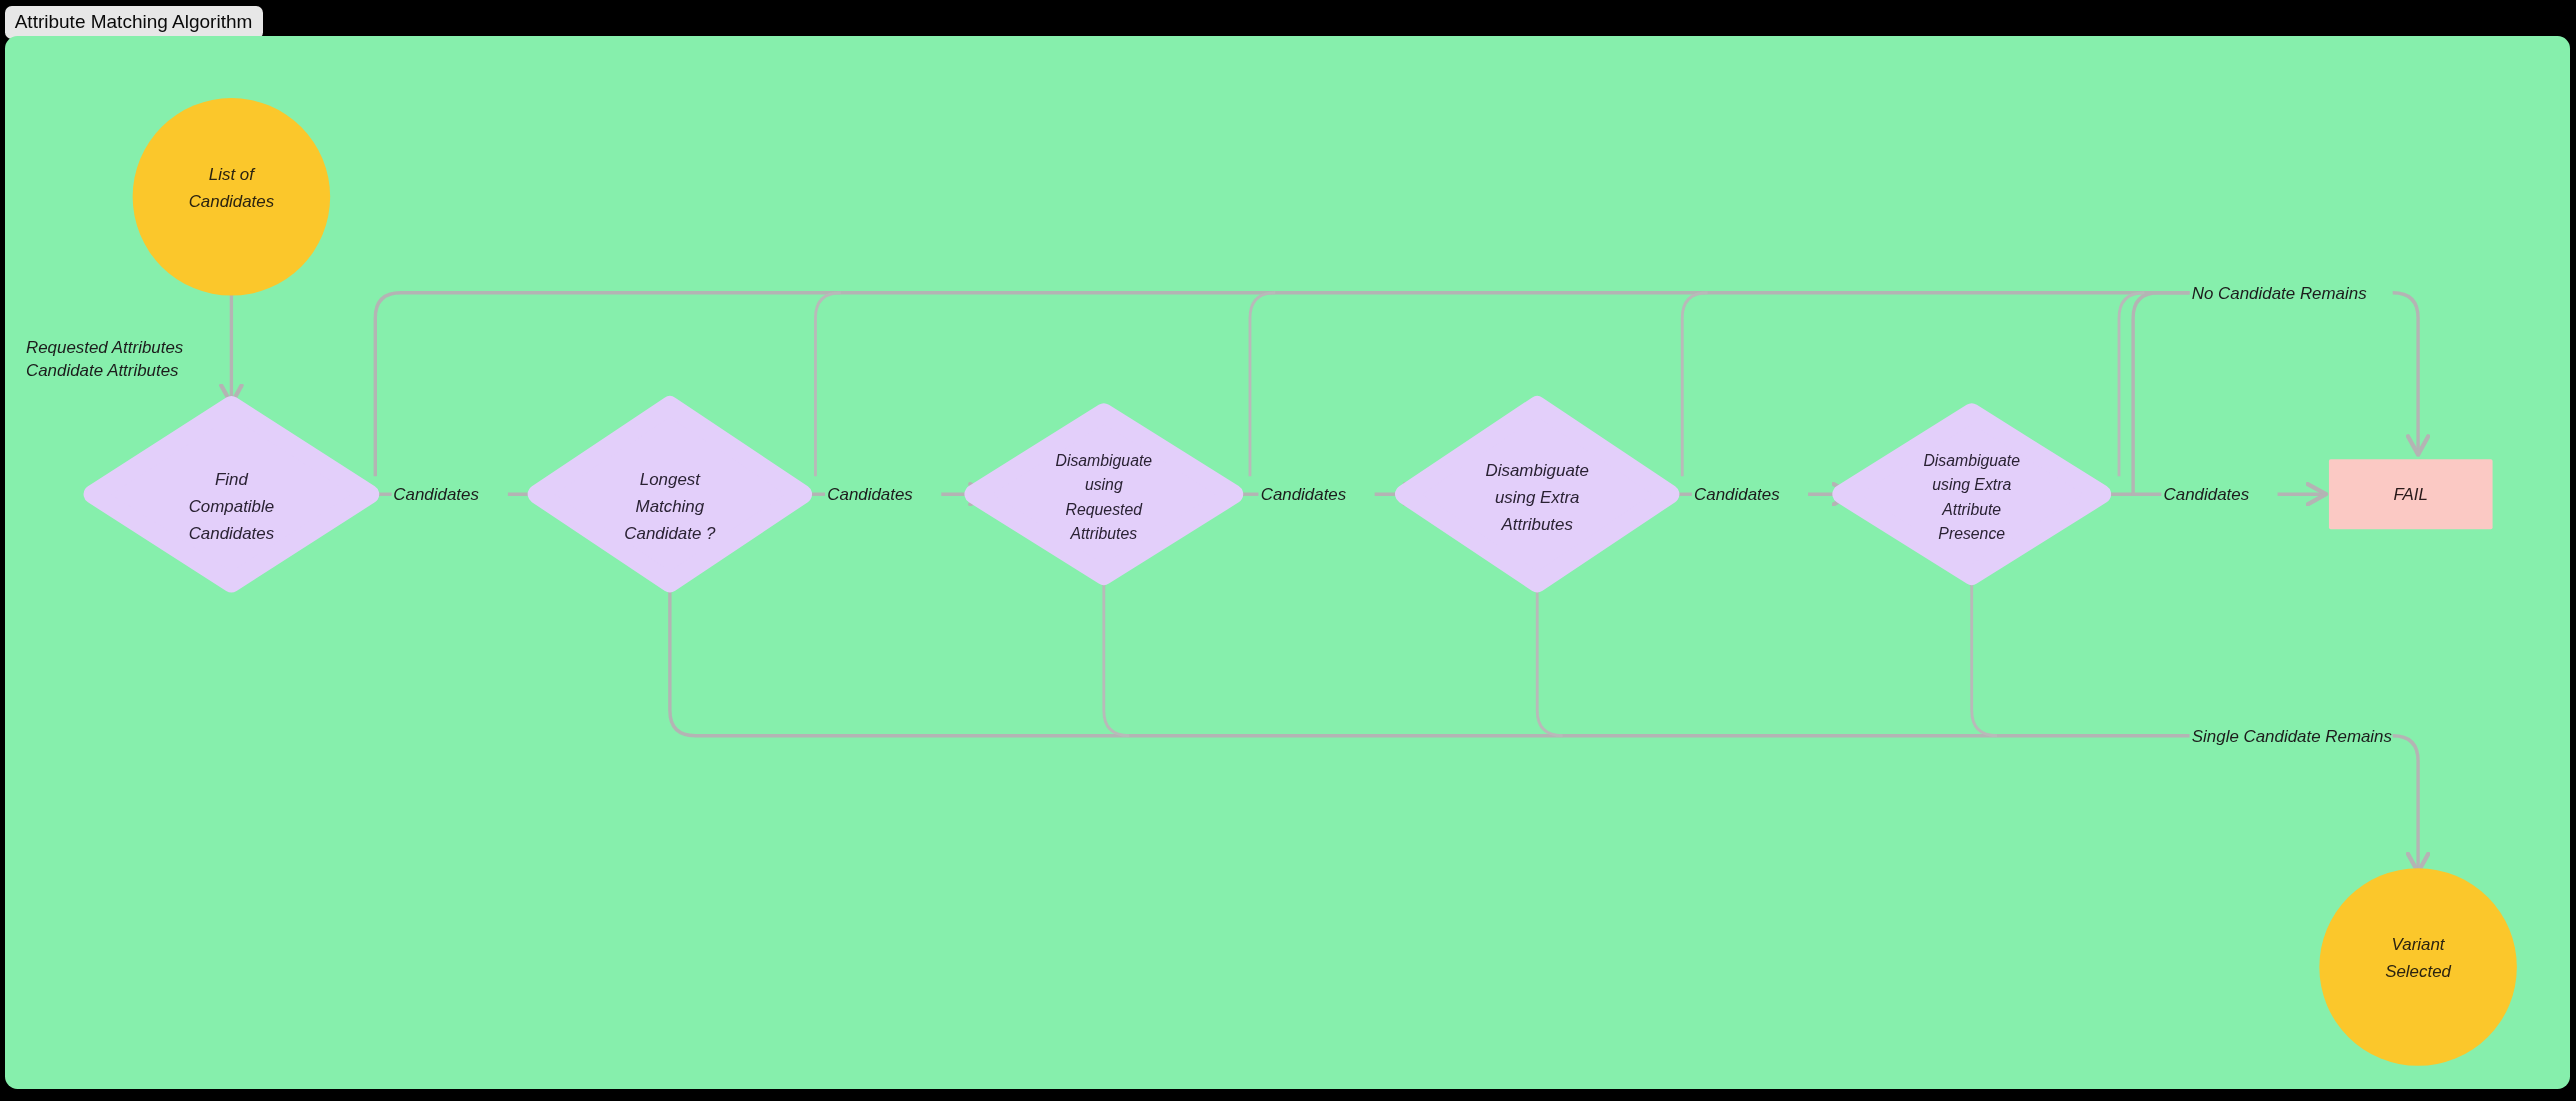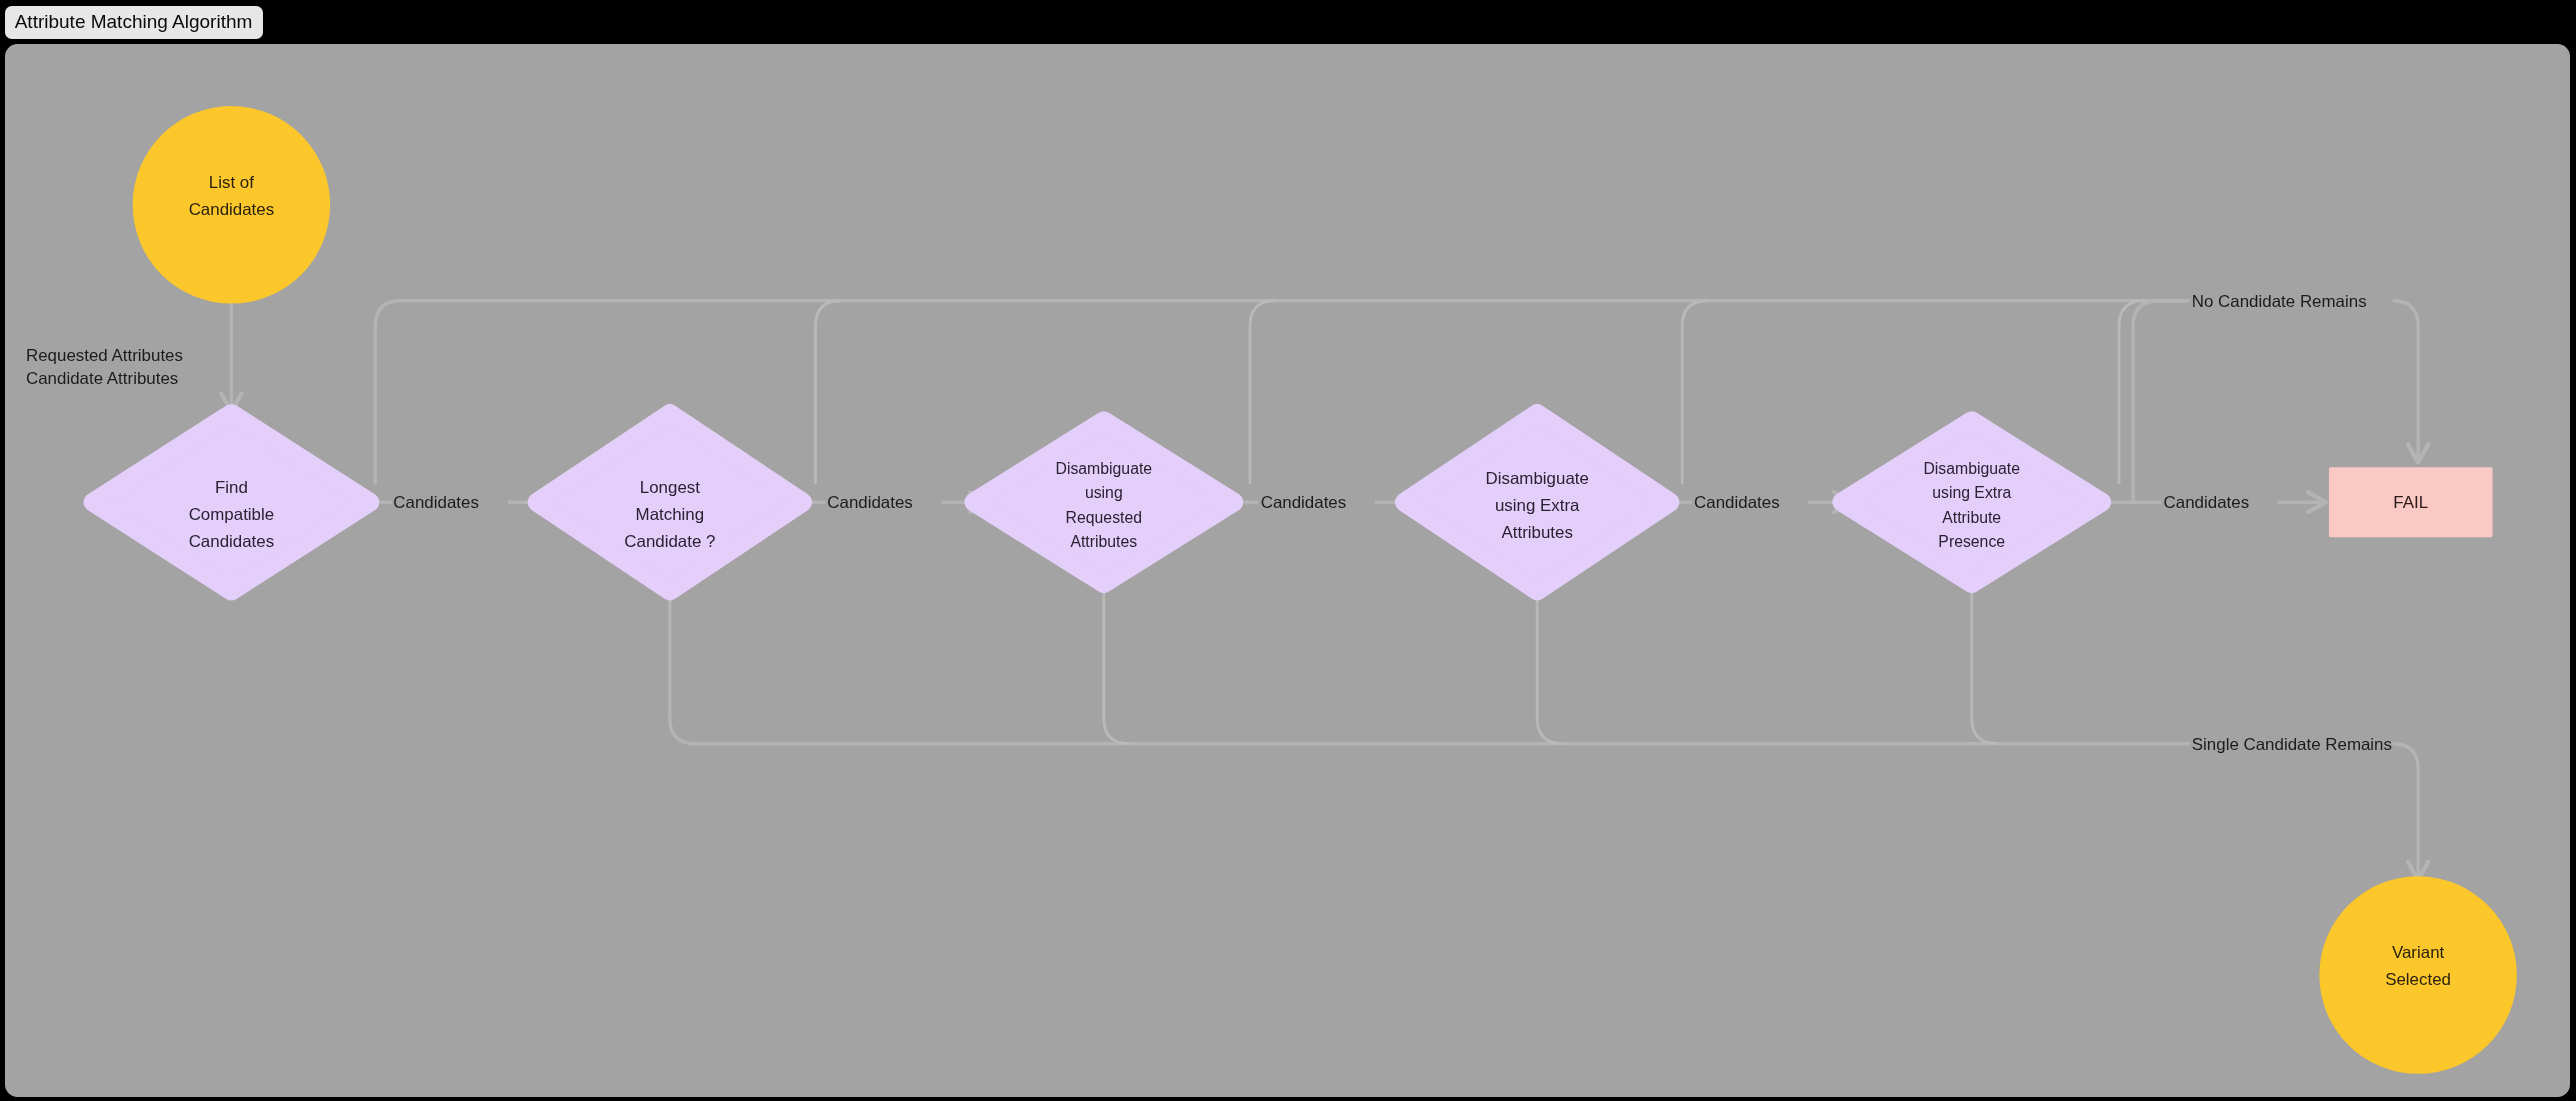--- a/index.html
+++ b/index.html
@@ -14,23 +14,23 @@
     padding:0 10.2px;
     background:#E7E7E7;border-radius:6.8px;
     box-sizing:border-box;
   }
   #title-tab .tab-label{
     font-size:19px;color:#0A0A0A;white-space:nowrap;letter-spacing:0px;
   }
 
   
   #canvas{
-    position:absolute;left:4.5px;top:44px;
+    position:absolute;left:4.5px;top:36px;
     width:2565px;height:1053px;
-    background:#a3a3a3;border-radius:12.4px;overflow:hidden;
+    background:#86efac;border-radius:12.4px;overflow:hidden;font-style:italic;
   }
   #flow-svg{position:absolute;left:0;top:0;width:2565px;height:1053px;}
 
   .node-text{
     font-family:"Liberation Sans","DejaVu Sans",sans-serif;
     fill:#2A2233;text-anchor:middle;
   }
   .circle-text{ fill:#2B2310; }
   .edge-text{
     font-family:"Liberation Sans","DejaVu Sans",sans-serif;

